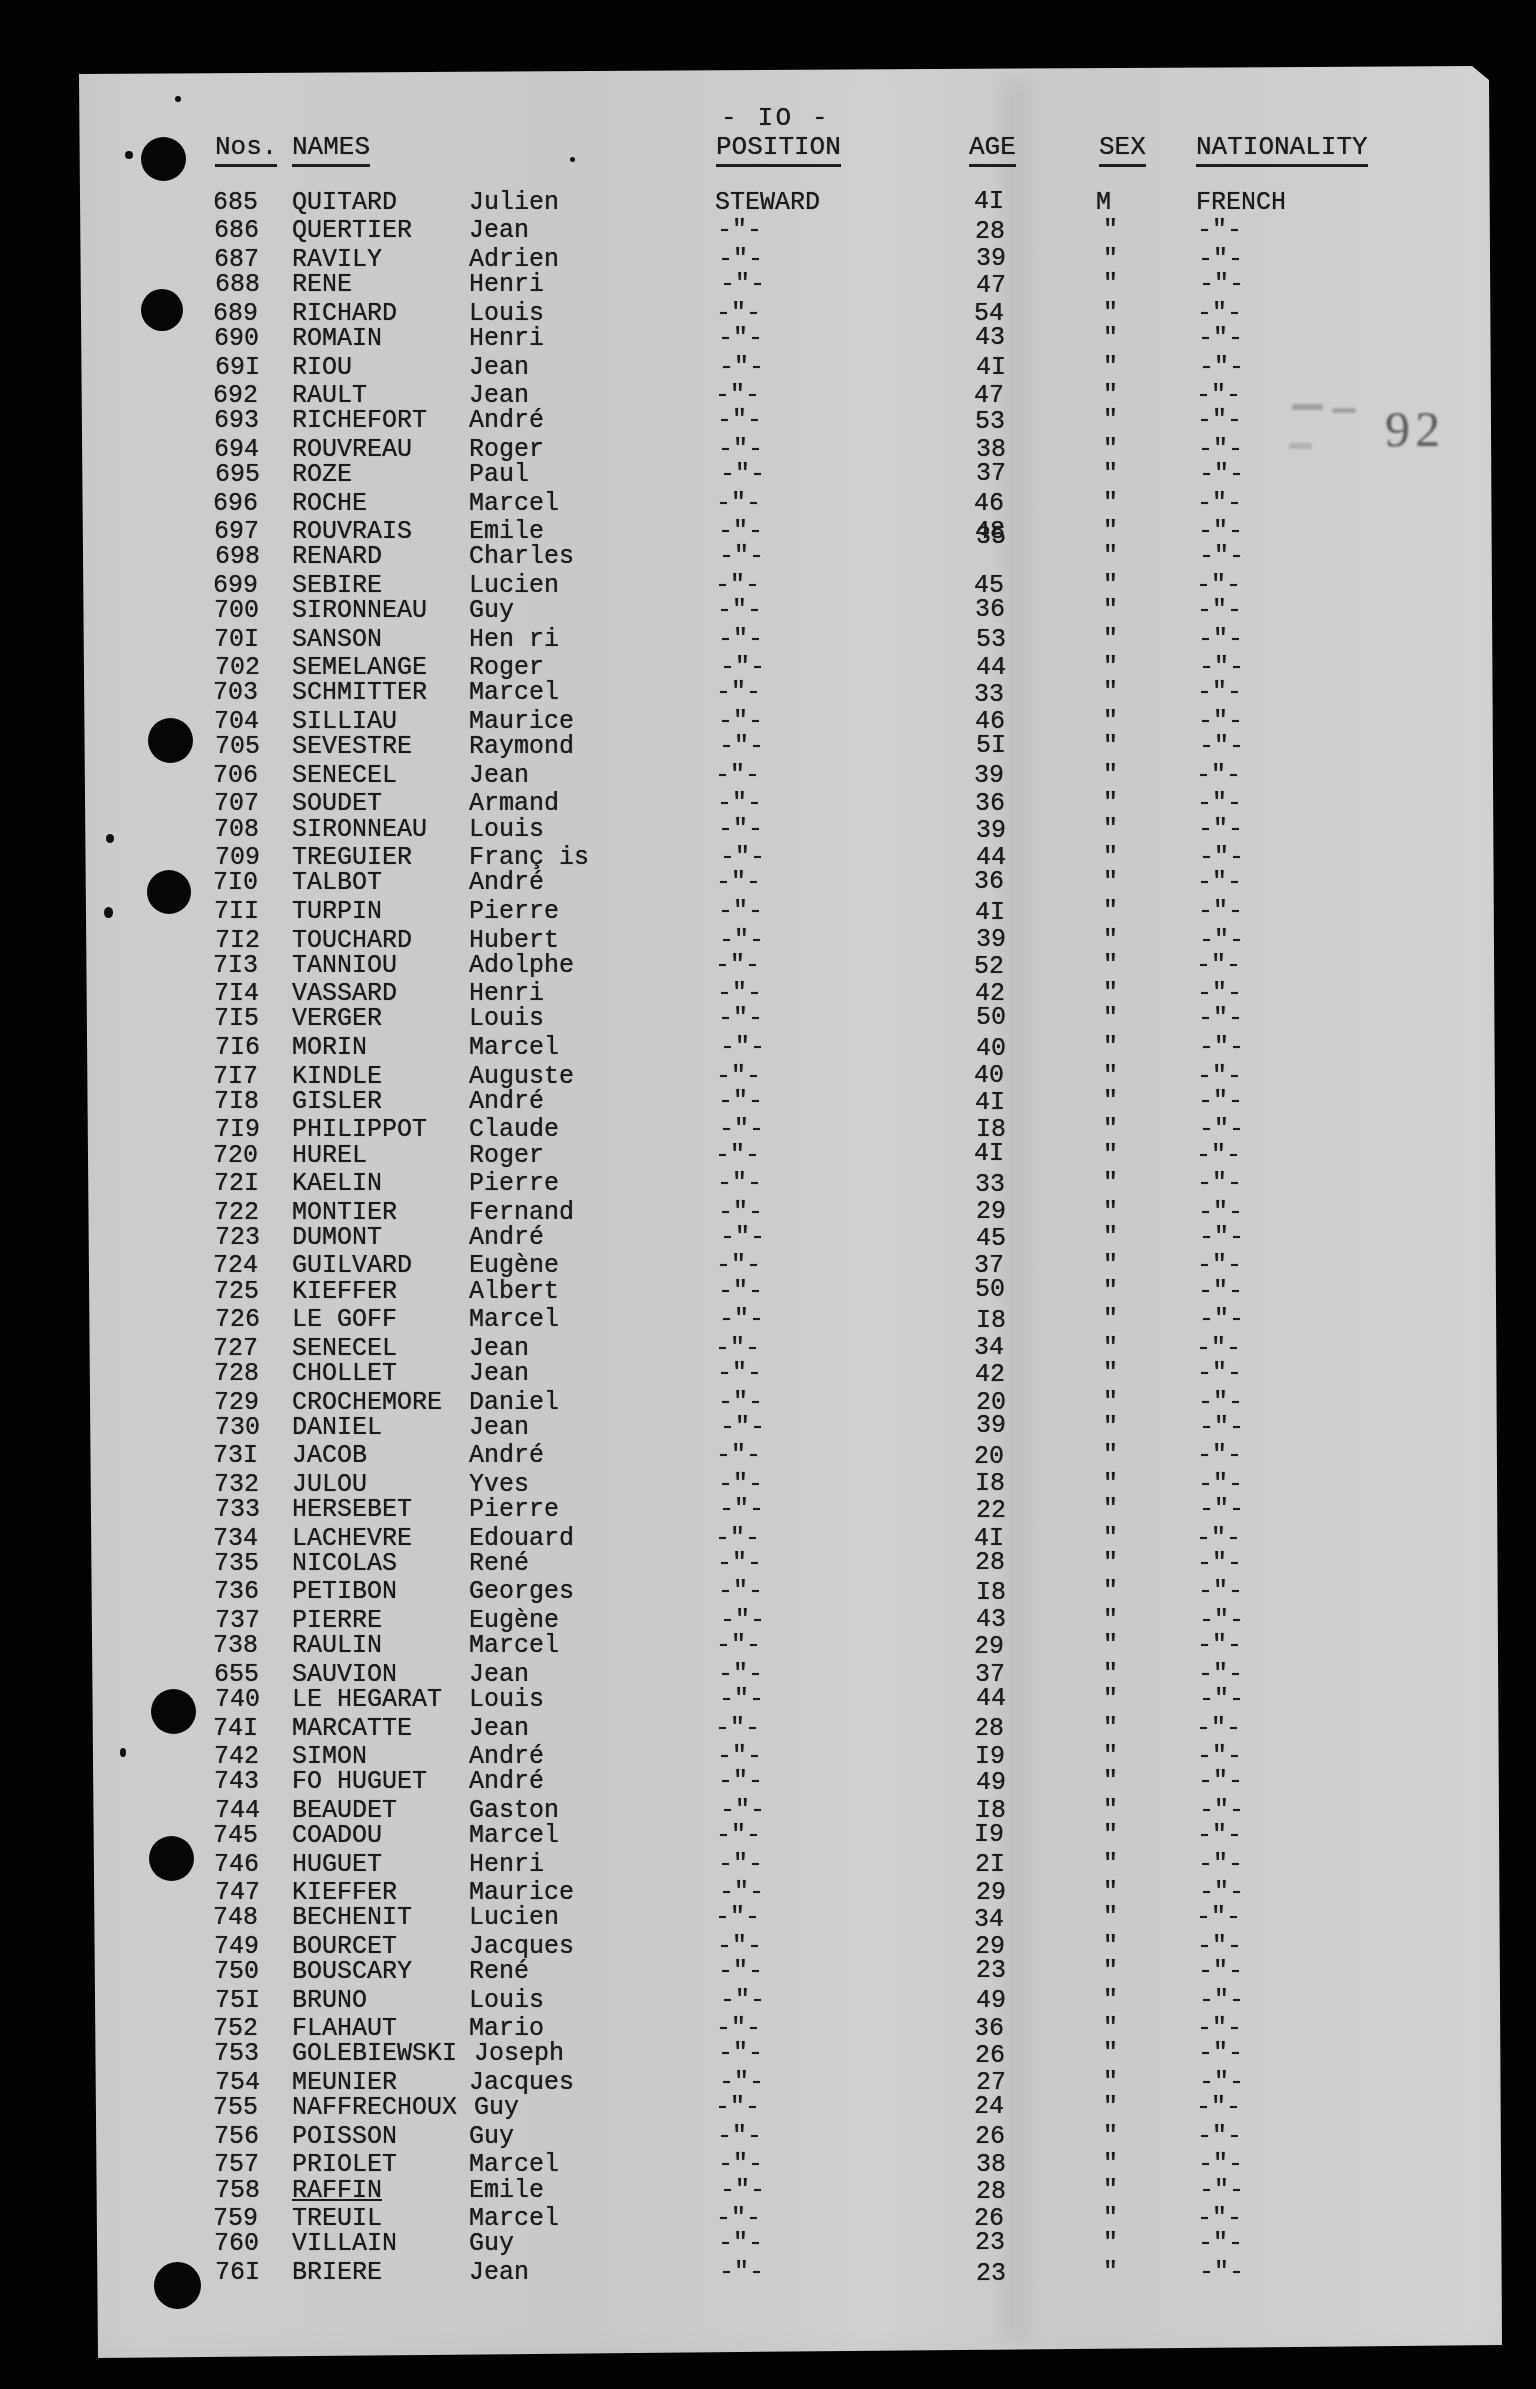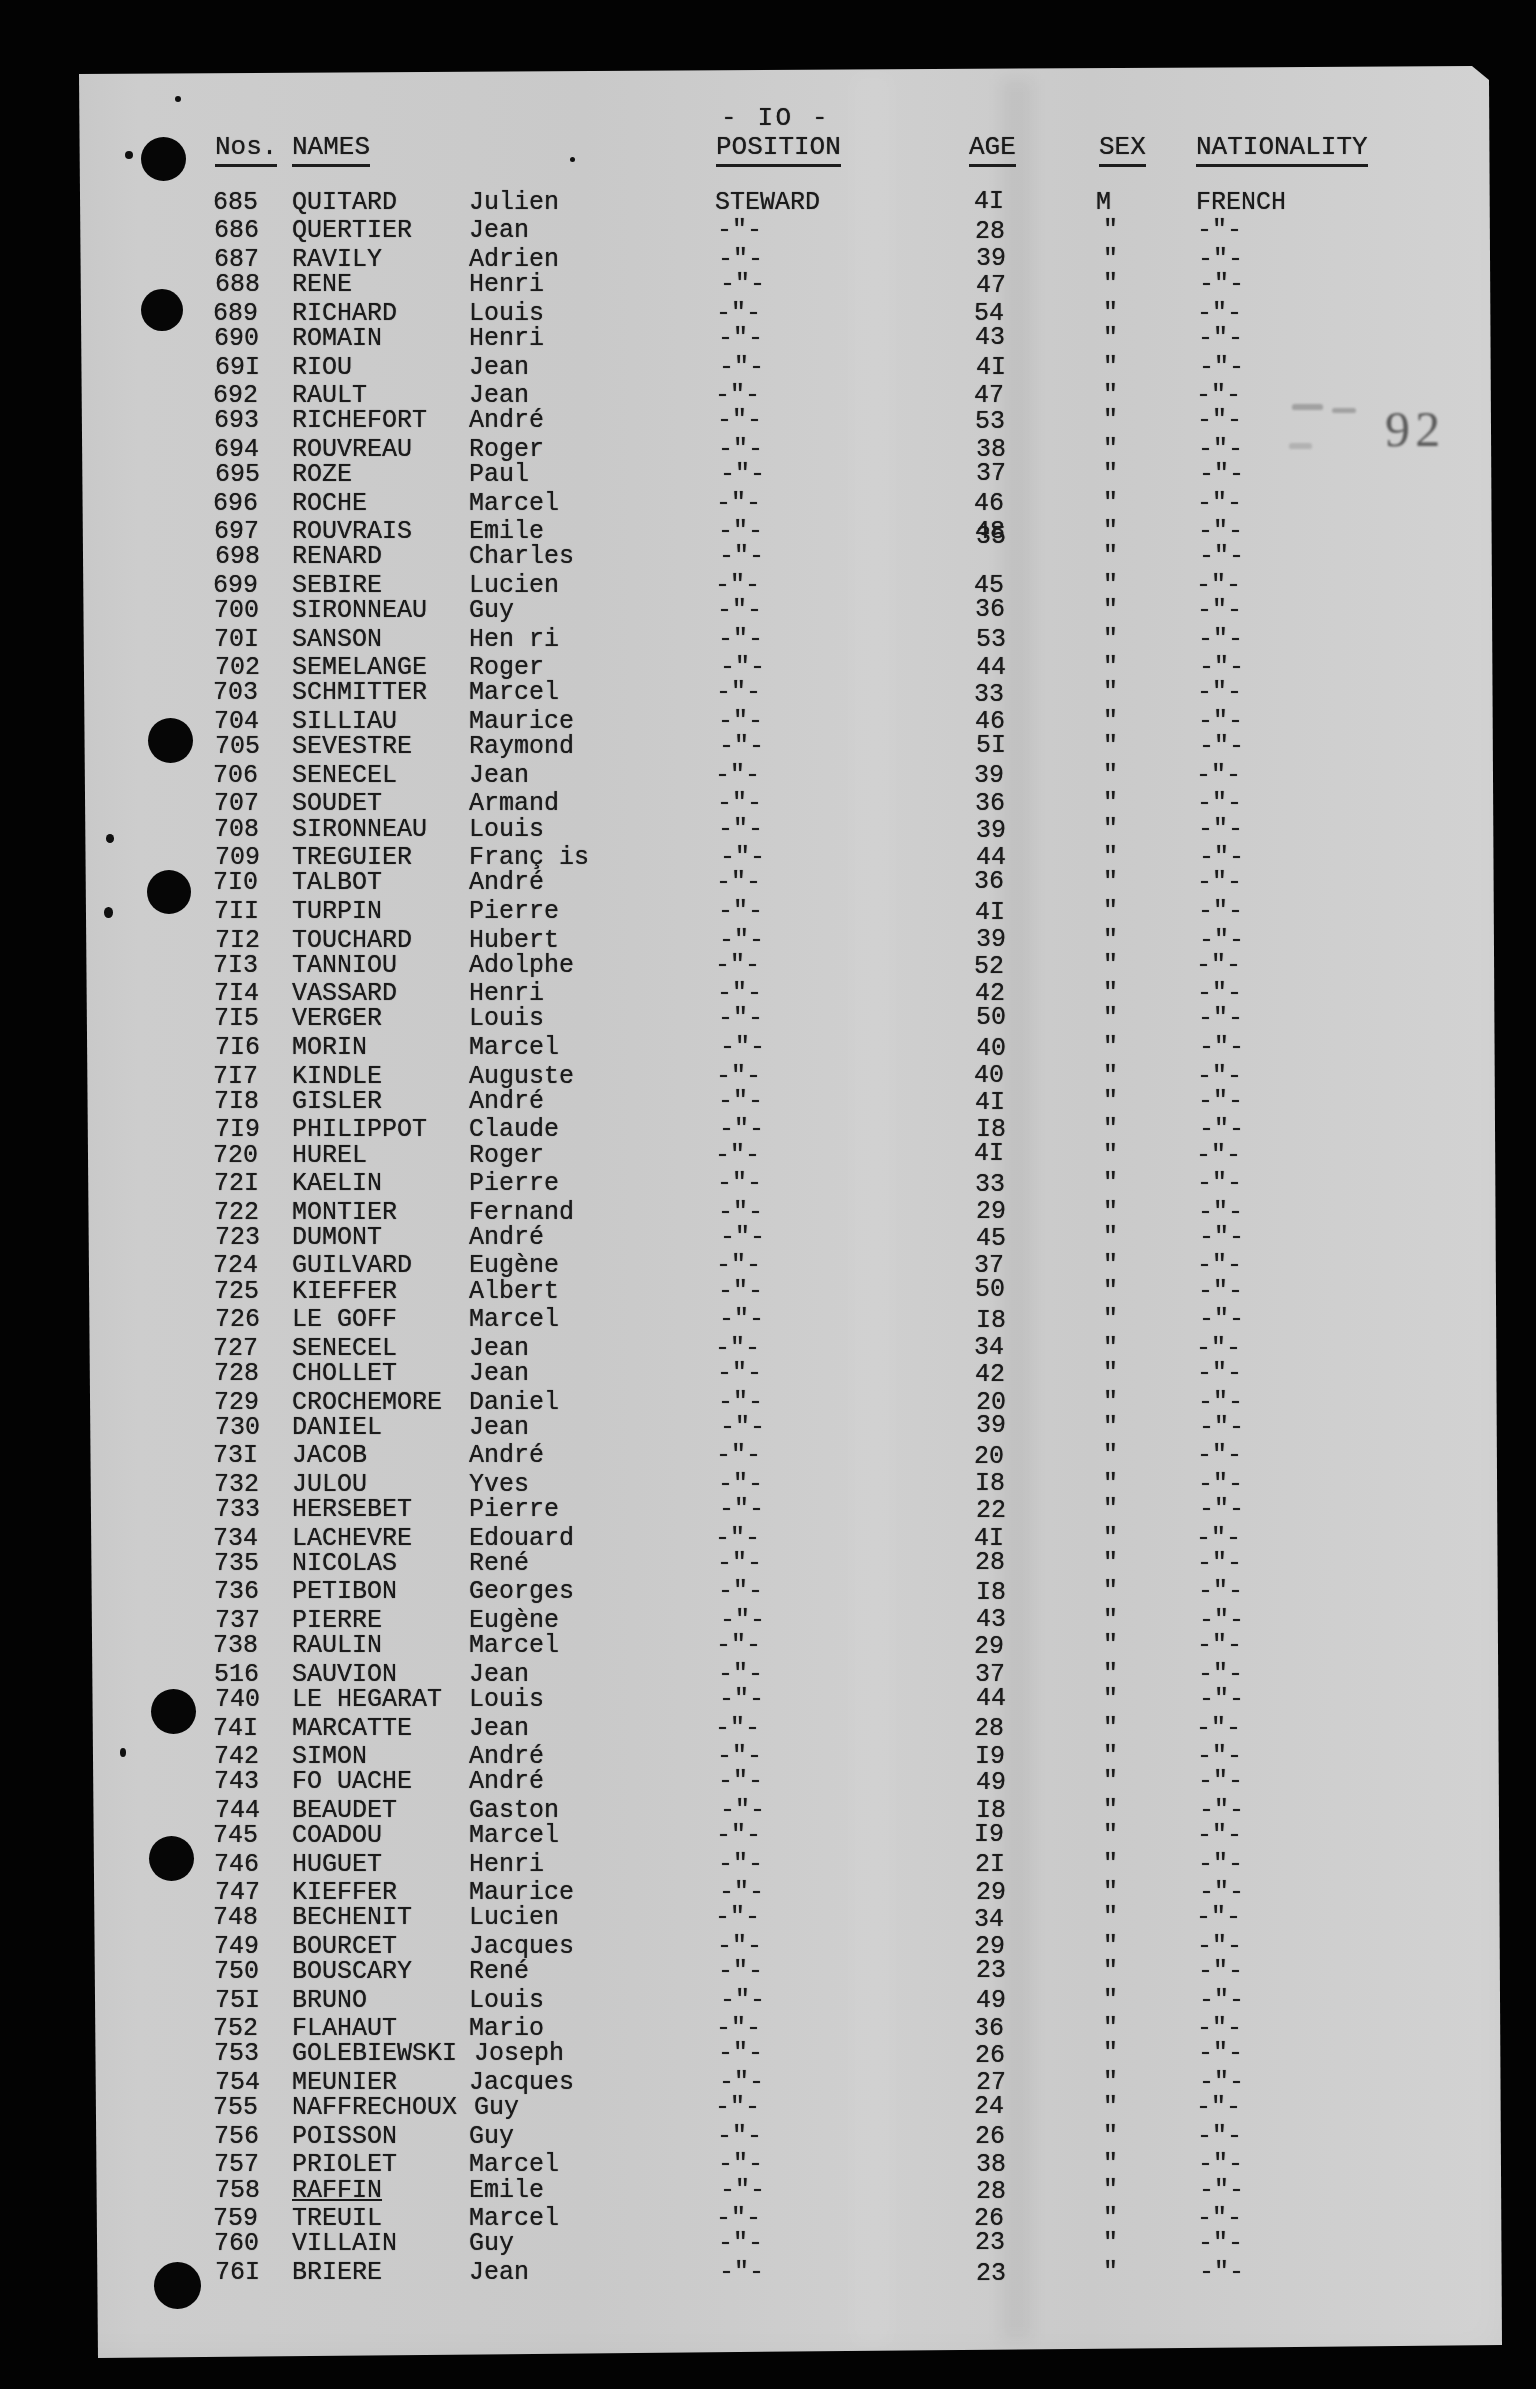--- a/index.html
+++ b/index.html
@@ -454,21 +454,21 @@
         <span class="ink cell" style="left: 976px; top: 1607px;">43</span>
         <span class="ink cell" style="left: 1103px; top: 1608px;">"</span>
         <span class="ink cell" style="left: 1199px; top: 1608px;">-"-</span>
         <span class="ink cell" style="left: 213px; top: 1633px;">738</span>
         <span class="ink cell" style="left: 292px; top: 1633px;">RAULIN</span>
         <span class="ink cell" style="left: 469px; top: 1633px;">Marcel</span>
         <span class="ink cell" style="left: 716px; top: 1633px;">-"-</span>
         <span class="ink cell" style="left: 974px; top: 1634px;">29</span>
         <span class="ink cell" style="left: 1103px; top: 1633px;">"</span>
         <span class="ink cell" style="left: 1197px; top: 1633px;">-"-</span>
-        <span class="ink cell" style="left: 214px; top: 1662px;">516</span>
+        <span class="ink cell" style="left: 214px; top: 1662px;">655</span>
         <span class="ink cell" style="left: 292px; top: 1662px;">SAUVION</span>
         <span class="ink cell" style="left: 469px; top: 1662px;">Jean</span>
         <span class="ink cell" style="left: 718px; top: 1662px;">-"-</span>
         <span class="ink cell" style="left: 975px; top: 1662px;">37</span>
         <span class="ink cell" style="left: 1103px; top: 1662px;">"</span>
         <span class="ink cell" style="left: 1198px; top: 1662px;">-"-</span>
         <span class="ink cell" style="left: 215px; top: 1687px;">740</span>
         <span class="ink cell" style="left: 292px; top: 1687px;">LE HEGARAT</span>
         <span class="ink cell" style="left: 469px; top: 1687px;">Louis</span>
         <span class="ink cell" style="left: 719px; top: 1687px;">-"-</span>
@@ -483,21 +483,21 @@
         <span class="ink cell" style="left: 1103px; top: 1716px;">"</span>
         <span class="ink cell" style="left: 1196px; top: 1716px;">-"-</span>
         <span class="ink cell" style="left: 214px; top: 1744px;">742</span>
         <span class="ink cell" style="left: 292px; top: 1744px;">SIMON</span>
         <span class="ink cell" style="left: 469px; top: 1744px;">André</span>
         <span class="ink cell" style="left: 717px; top: 1744px;">-"-</span>
         <span class="ink cell" style="left: 975px; top: 1744px;">I9</span>
         <span class="ink cell" style="left: 1103px; top: 1744px;">"</span>
         <span class="ink cell" style="left: 1197px; top: 1744px;">-"-</span>
         <span class="ink cell" style="left: 214px; top: 1769px;">743</span>
-        <span class="ink cell" style="left: 292px; top: 1769px;">FO UACHE</span>
+        <span class="ink cell" style="left: 292px; top: 1769px;">FO HUGUET</span>
         <span class="ink cell" style="left: 469px; top: 1769px;">André</span>
         <span class="ink cell" style="left: 718px; top: 1769px;">-"-</span>
         <span class="ink cell" style="left: 976px; top: 1770px;">49</span>
         <span class="ink cell" style="left: 1103px; top: 1769px;">"</span>
         <span class="ink cell" style="left: 1198px; top: 1769px;">-"-</span>
         <span class="ink cell" style="left: 215px; top: 1798px; font-family: Liberation Mono, monospace;">744</span>
         <span class="ink cell" style="left: 292px; top: 1798px;">BEAUDET</span>
         <span class="ink cell" style="left: 469px; top: 1798px;">Gaston</span>
         <span class="ink cell" style="left: 720px; top: 1798px;">-"-</span>
         <span class="ink cell" style="left: 976px; top: 1798px;">I8</span>

